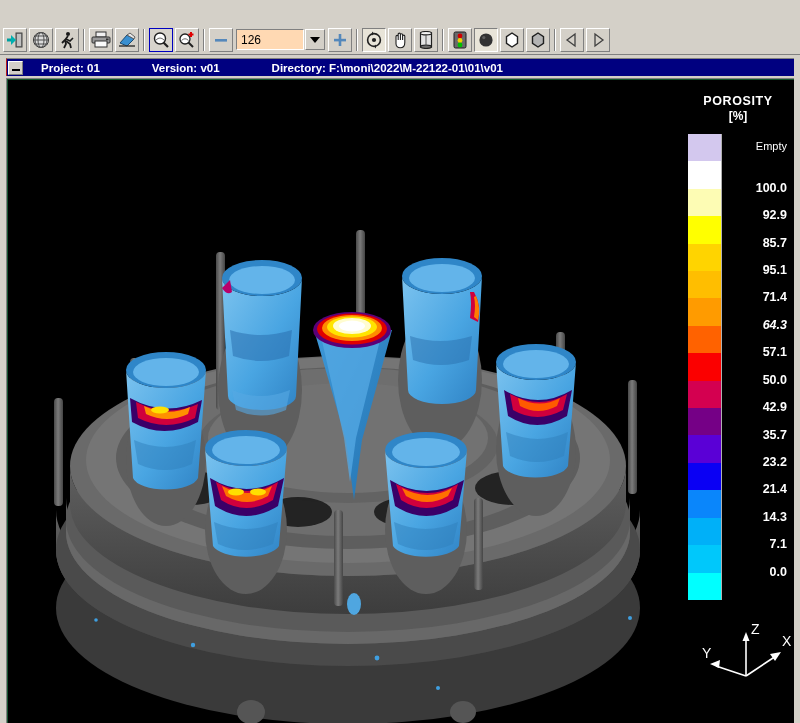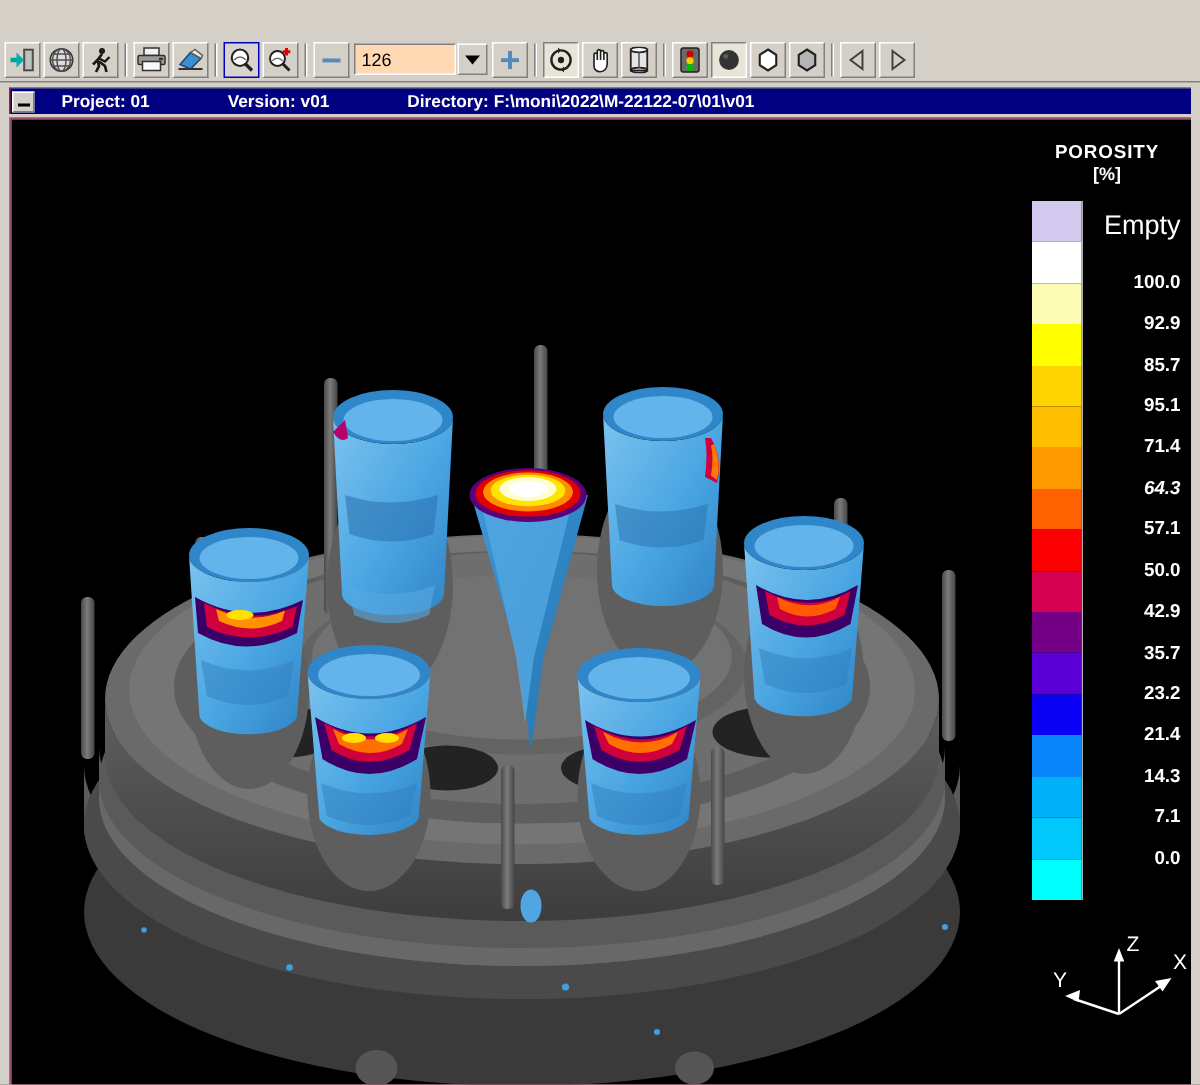--- a/index.html
+++ b/index.html
@@ -141,21 +141,21 @@
   .pb-version { margin-left: 52px; }
   .pb-dir     { margin-left: 52px; }
 
   
   .viewport-frame {
     position: absolute; left: 6px; top: 78px;
     width: 788px; height: 645px;
     border-top: 1px solid #808080;
     border-left: 1px solid #808080;
     box-sizing: border-box;
-    background: #be185d;
+    background: #14532d;
     overflow: hidden;
     padding-left: 30px;
   }
   .viewport {
     position: absolute; left: 1px; top: 1px;
     width: 786px; height: 644px;
     background: #000000;
     overflow: hidden;
   }
 
@@ -186,21 +186,21 @@
     position: absolute; left: 41px; top: 46px;
     width: 68px; height: 480px;
   }
   .lab {
     position: absolute; right: 5px;
     color: #ffffff; font-size: 12.5px;
     font-weight: bold;
     white-space: nowrap;
     font-family: "Liberation Sans", sans-serif;
   }
-  .lab.empty { font-weight: normal; font-size: 18px; }
+  .lab.empty { font-weight: normal; font-size: 11px; }
 
   
   .triad {
     position: absolute; left: 688px; top: 538px;
     width: 100px; height: 75px;
   }
   .triad svg { display: block; }
 
   
   .scene { position: absolute; left: 0; top: 0; width: 786px; height: 644px; }
@@ -373,21 +373,21 @@
         <polygon points="5,2 5,14 13,8" fill="#d4d0c8" stroke="#404040" stroke-width="1.3"></polygon>
       </svg>
     </div>
 
   </div>
 
   <div class="projbar">
     <div class="minbtn"></div>
     <span class="pb-project">Project: 01</span>
     <span class="pb-version">Version: v01</span>
-    <span class="pb-dir">Directory: F:\moni\2022\M-22122-07\01\v01</span>
+    <span class="pb-dir">Directory: F:\moni\2022\M-22122-01\01\v01</span>
   </div>
 
   <div class="viewport-frame">
     <div class="viewport">
 
       <svg class="scene" viewBox="0 0 786 644">
         <defs>
           <linearGradient id="gMoldTop" x1="0" y1="0" x2="0" y2="1">
             <stop offset="0%" stop-color="#7a7a7a"></stop>
             <stop offset="100%" stop-color="#5a5a5a"></stop>

